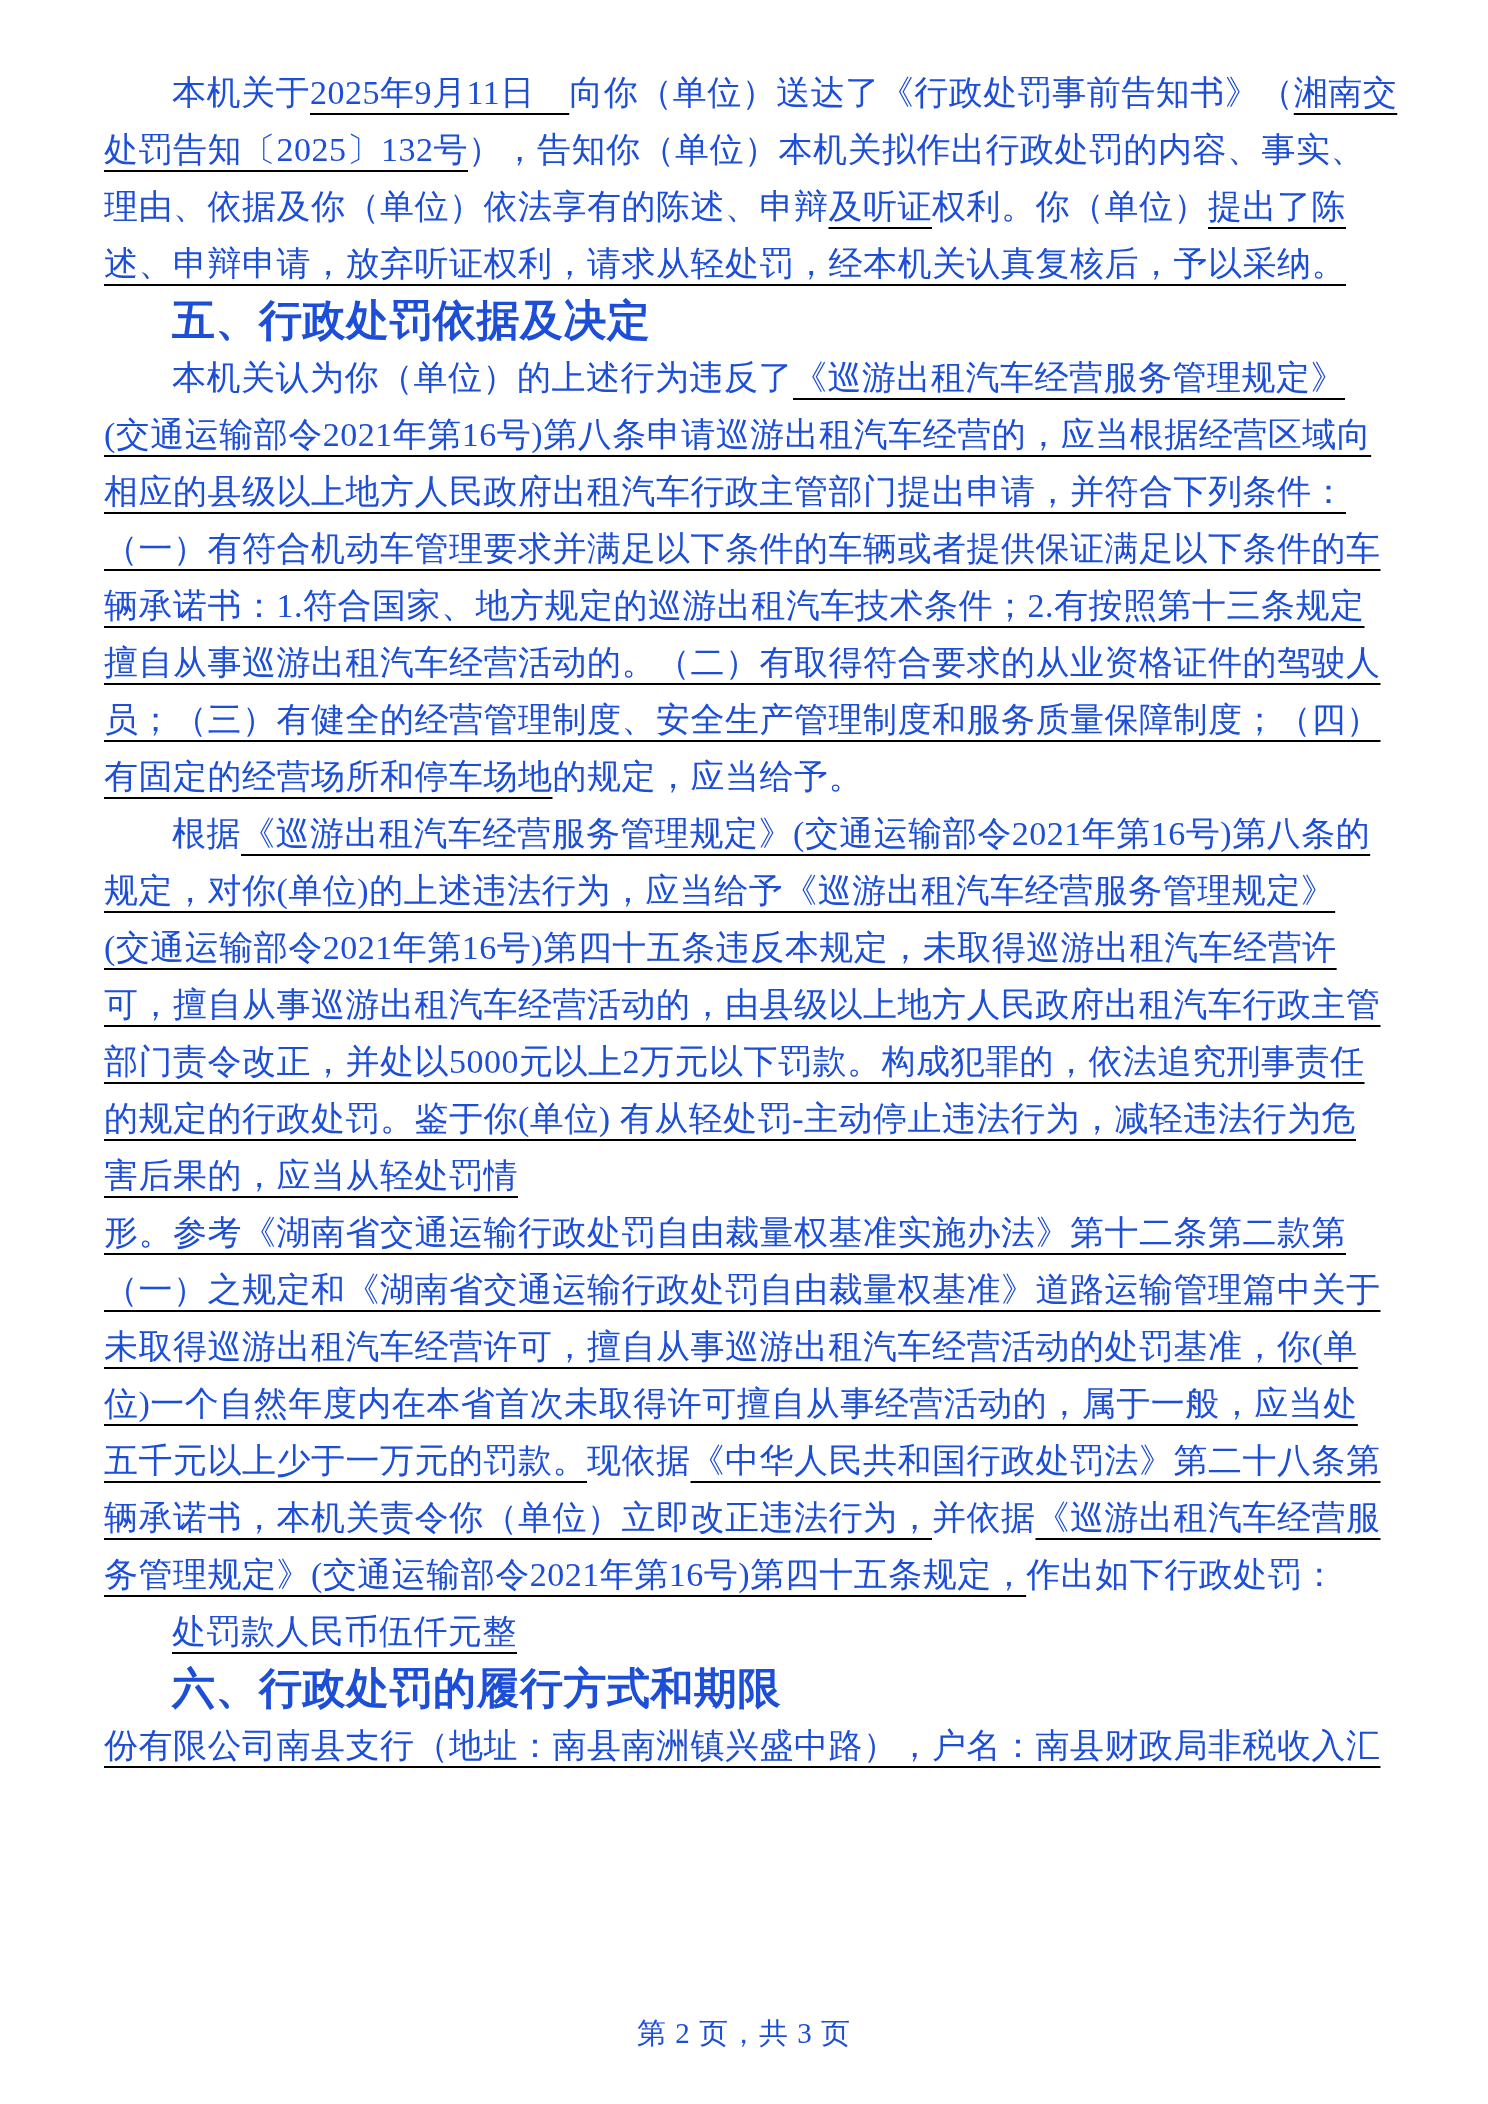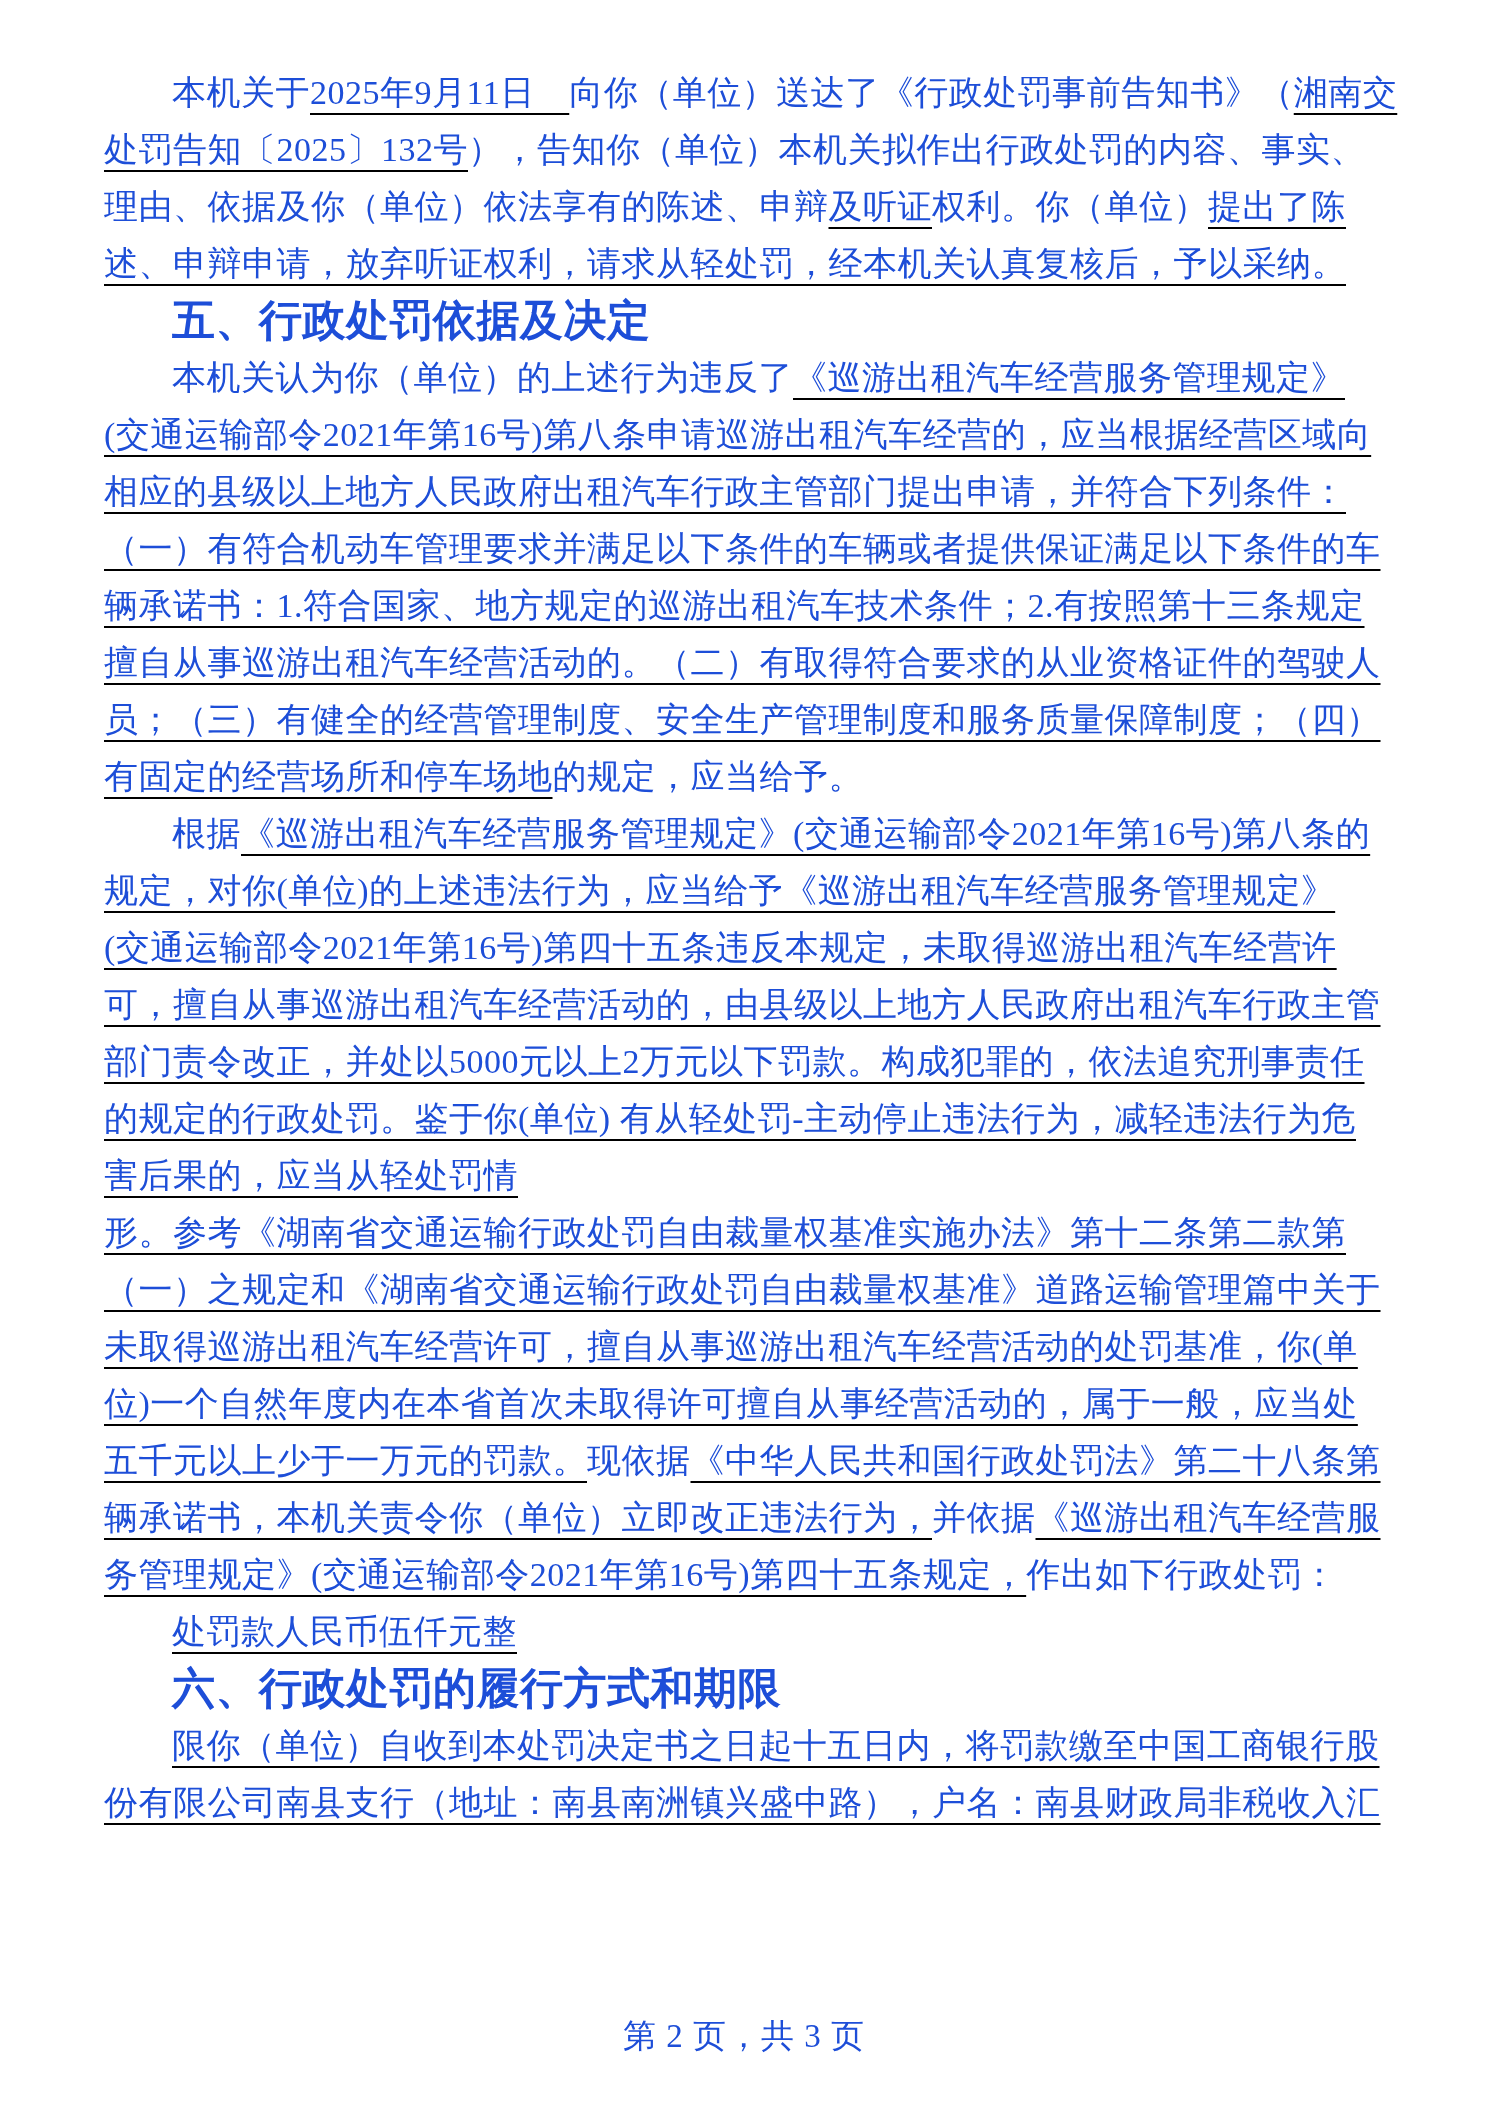--- a/index.html
+++ b/index.html
@@ -34,21 +34,21 @@
     text-decoration:underline;
     text-decoration-thickness:2px;
     text-underline-offset:9px;
     text-decoration-color:#000;
   }
   .footer {
     position:absolute;
     left:0; top:2014px;
     width:100%;
     text-align:center;
-    font-size:33px;
+    font-size:29px;
     letter-spacing:1px;
     font-family:"Liberation Serif","DejaVu Serif",serif;
   }
 </style>
 </head>
 <body>
 
 <div class="page">
   <div class="content">
       <div class="line indent"><span>本机关于</span><span class="u">2025年9月11日　</span><span>向你（单位）送达了《行政处罚事前告知书》（</span><span class="u">湘南交</span></div>
@@ -73,17 +73,16 @@
       <div class="line"><span class="u">害后果的，应当从轻处罚情</span></div>
       <div class="line"><span class="u">形。参考《湖南省交通运输行政处罚自由裁量权基准实施办法》第十二条第二款第</span></div>
       <div class="line"><span class="u">（一）之规定和《湖南省交通运输行政处罚自由裁量权基准》道路运输管理篇中关于</span></div>
       <div class="line"><span class="u">未取得巡游出租汽车经营许可，擅自从事巡游出租汽车经营活动的处罚基准，你(单</span></div>
       <div class="line"><span class="u">位)一个自然年度内在本省首次未取得许可擅自从事经营活动的，属于一般，应当处</span></div>
       <div class="line"><span class="u">五千元以上少于一万元的罚款。</span><span>现依据</span><span class="u">《中华人民共和国行政处罚法》第二十八条第</span></div>
       <div class="line"><span class="u">辆承诺书，本机关责令你（单位）立即改正违法行为，</span><span>并依据</span><span class="u">《巡游出租汽车经营服</span></div>
       <div class="line"><span class="u">务管理规定》(交通运输部令2021年第16号)第四十五条规定，</span><span>作出如下行政处罚：</span></div>
       <div class="line indent"><span class="u">处罚款人民币伍仟元整</span></div>
       <div class="line indent heading"><span>六、行政处罚的履行方式和期限</span></div>
-      <div class="line indent"><span class="u">限你（单位）自收到本处罚决定书之日起十五日内，将罚款缴至中国工商银行股</span></div>
       <div class="line"><span class="u">份有限公司南县支行（地址：南县南洲镇兴盛中路），户名：南县财政局非税收入汇</span></div>
     </div>
   <div class="footer">第 2 页，共 3 页</div>
 </div>
 
 </body></html>

